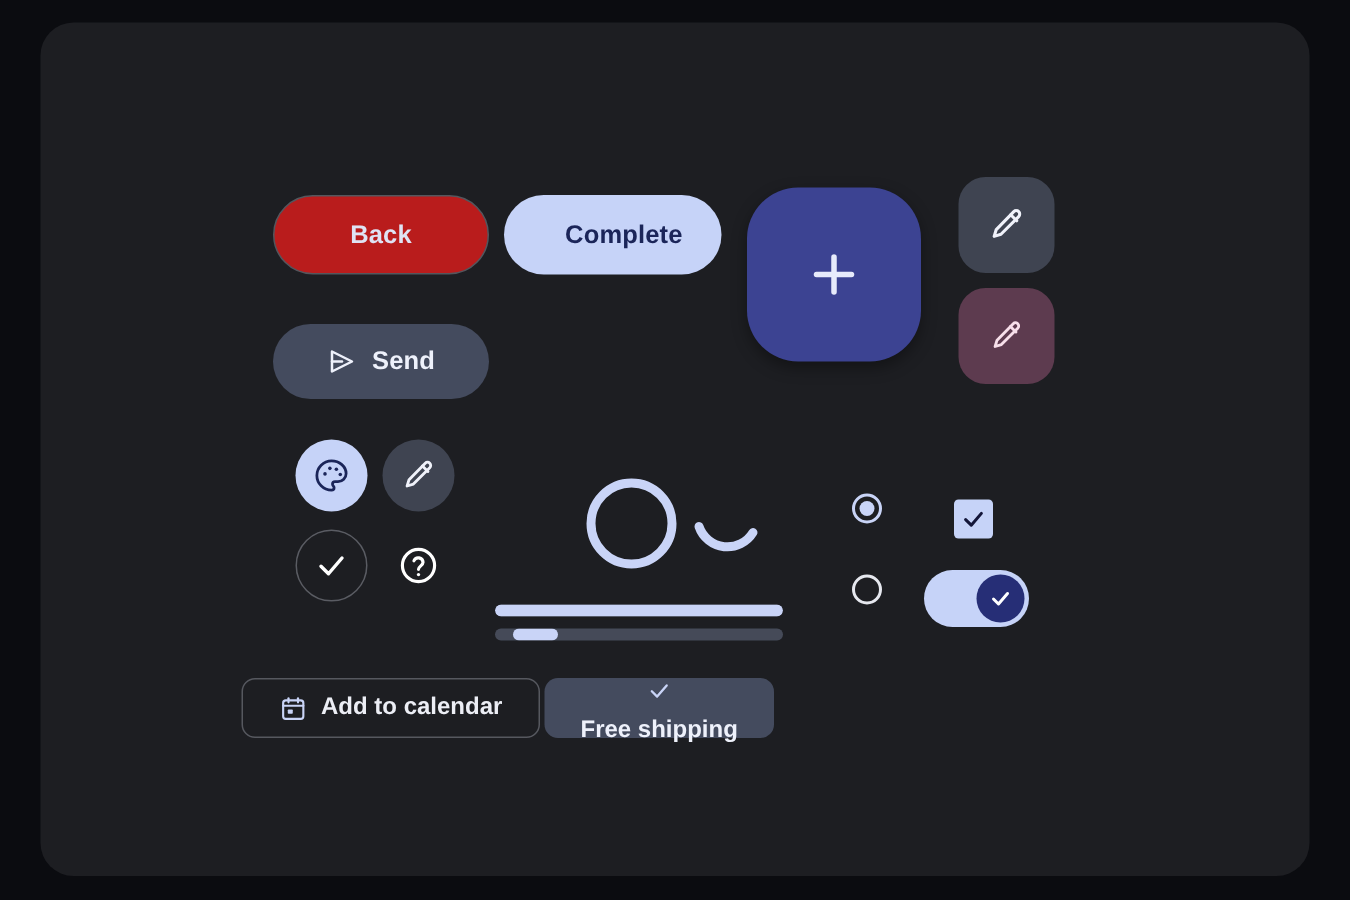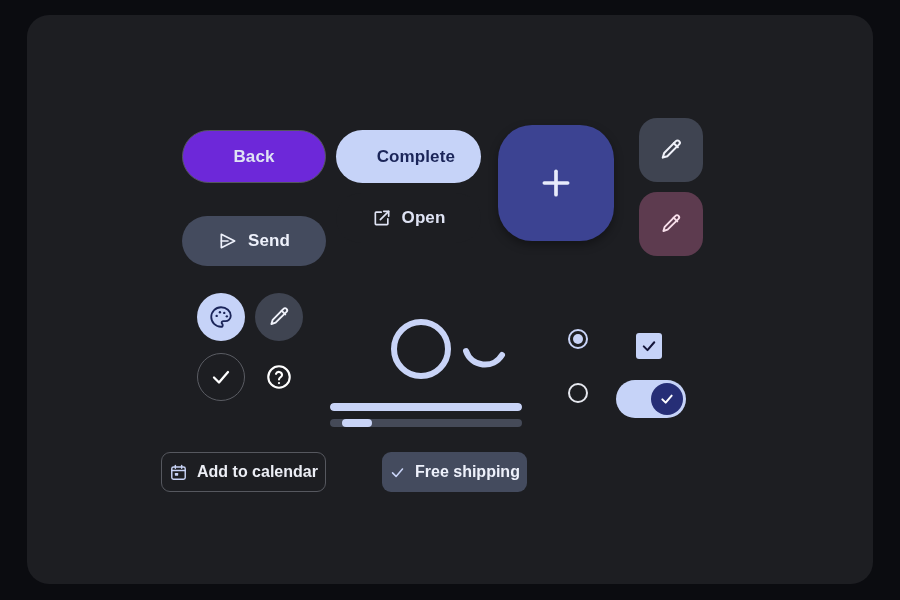--- a/index.html
+++ b/index.html
@@ -47,21 +47,21 @@
     font-family: "Liberation Sans", sans-serif;
     font-size: 17px;
     font-weight: bold;
     letter-spacing: 0.1px;
     cursor: pointer;
     padding: 0 26px;
     height: 48px;
     white-space: nowrap;
   }
   .btn-outlined {
-    background: #6d28d9;
+    background: #b91c1c;
     border: 1.5px solid #54565d;
     color: #dfe3f4;
   }
   .btn-filled {
     background: #c6d3f8;
     color: #1b2559;
     justify-content: flex-end;
   }
   .btn-tonal {
     background: #444b5e;
@@ -184,21 +184,21 @@
   }
   .lin-prog .bar { height: 100%; background: #c9d4f7; border-radius: 4px; }
 
   
   .chip {
     box-sizing: border-box;
     display: inline-flex;
     align-items: center;
     gap: 9px;
     height: 40px;
-    padding: 0 7px;
+    padding: 0 24px;
     border-radius: 9px;
     font-size: 16px;
     font-weight: bold;
     cursor: pointer;
     white-space: nowrap;
   }
   .chip-outlined {
     background: #1d1e22;
     border: 1.3px solid #56585f;
     color: #eceef5;
@@ -226,30 +226,20 @@
     <button class="btn btn-tonal abs" style="left:155px; top:178px; width:144px; height:50px;margin-top:23px;">
       <span class="icon">
         <svg width="20" height="20" viewBox="0 0 24 24" fill="none" stroke="#eef1fb" stroke-width="2" stroke-linejoin="round">
           <path d="M4 4 L20 12 L4 20 Z"></path>
           <path d="M4 12 L12 12" stroke-linecap="round"></path>
         </svg>
       </span>
       <span>Send</span>
     </button>
 
-    <button class="btn btn-text-dark abs" style="left:309px; top:178px; width:145px; height:50px;">
-      <span class="icon">
-        <svg width="20" height="20" viewBox="0 0 24 24" fill="none" stroke="#dfe3f4" stroke-width="2" stroke-linecap="round" stroke-linejoin="round">
-          <path d="M19 13v6a1 1 0 0 1-1 1H5a1 1 0 0 1-1-1V6a1 1 0 0 1 1-1h6"></path>
-          <path d="M14 4h6v6"></path>
-          <path d="M10 14 L20 4"></path>
-        </svg>
-      </span>
-      <span>Open</span>
-    </button>
 
     <button class="fab abs" style="left:471px; top:110px;">
       <span class="icon">
         <svg width="40" height="40" viewBox="0 0 24 24" fill="none" stroke="#e7ebfb" stroke-width="2.2" stroke-linecap="round">
           <path d="M12 5v14"></path>
           <path d="M5 12h14"></path>
         </svg>
       </span>
     </button>
 
@@ -360,21 +350,21 @@
           <rect x="3.5" y="5" width="17" height="15.5" rx="2.2"></rect>
           <path d="M3.5 9.5h17"></path>
           <path d="M8 3.2v3.4"></path>
           <path d="M16 3.2v3.4"></path>
           <rect x="7.4" y="12.6" width="4.2" height="3.6" rx="0.6" fill="#c9d4f7" stroke="none"></rect>
         </svg>
       </span>
       <span>Add to calendar</span>
     </div>
 
-    <div class="chip chip-selected abs" style="left:355px; top:437px;">
+    <div class="chip chip-selected abs" style="left:336px; top:437px;flex-direction:column;">
       <span class="icon">
         <svg width="17" height="17" viewBox="0 0 24 24" fill="none" stroke="#c9d4f7" stroke-width="2.2" stroke-linecap="round" stroke-linejoin="round">
           <path d="M5 12.5 L10 17.5 L19 7"></path>
         </svg>
       </span>
       <span>Free shipping</span>
     </div>
 
 
   </div>

